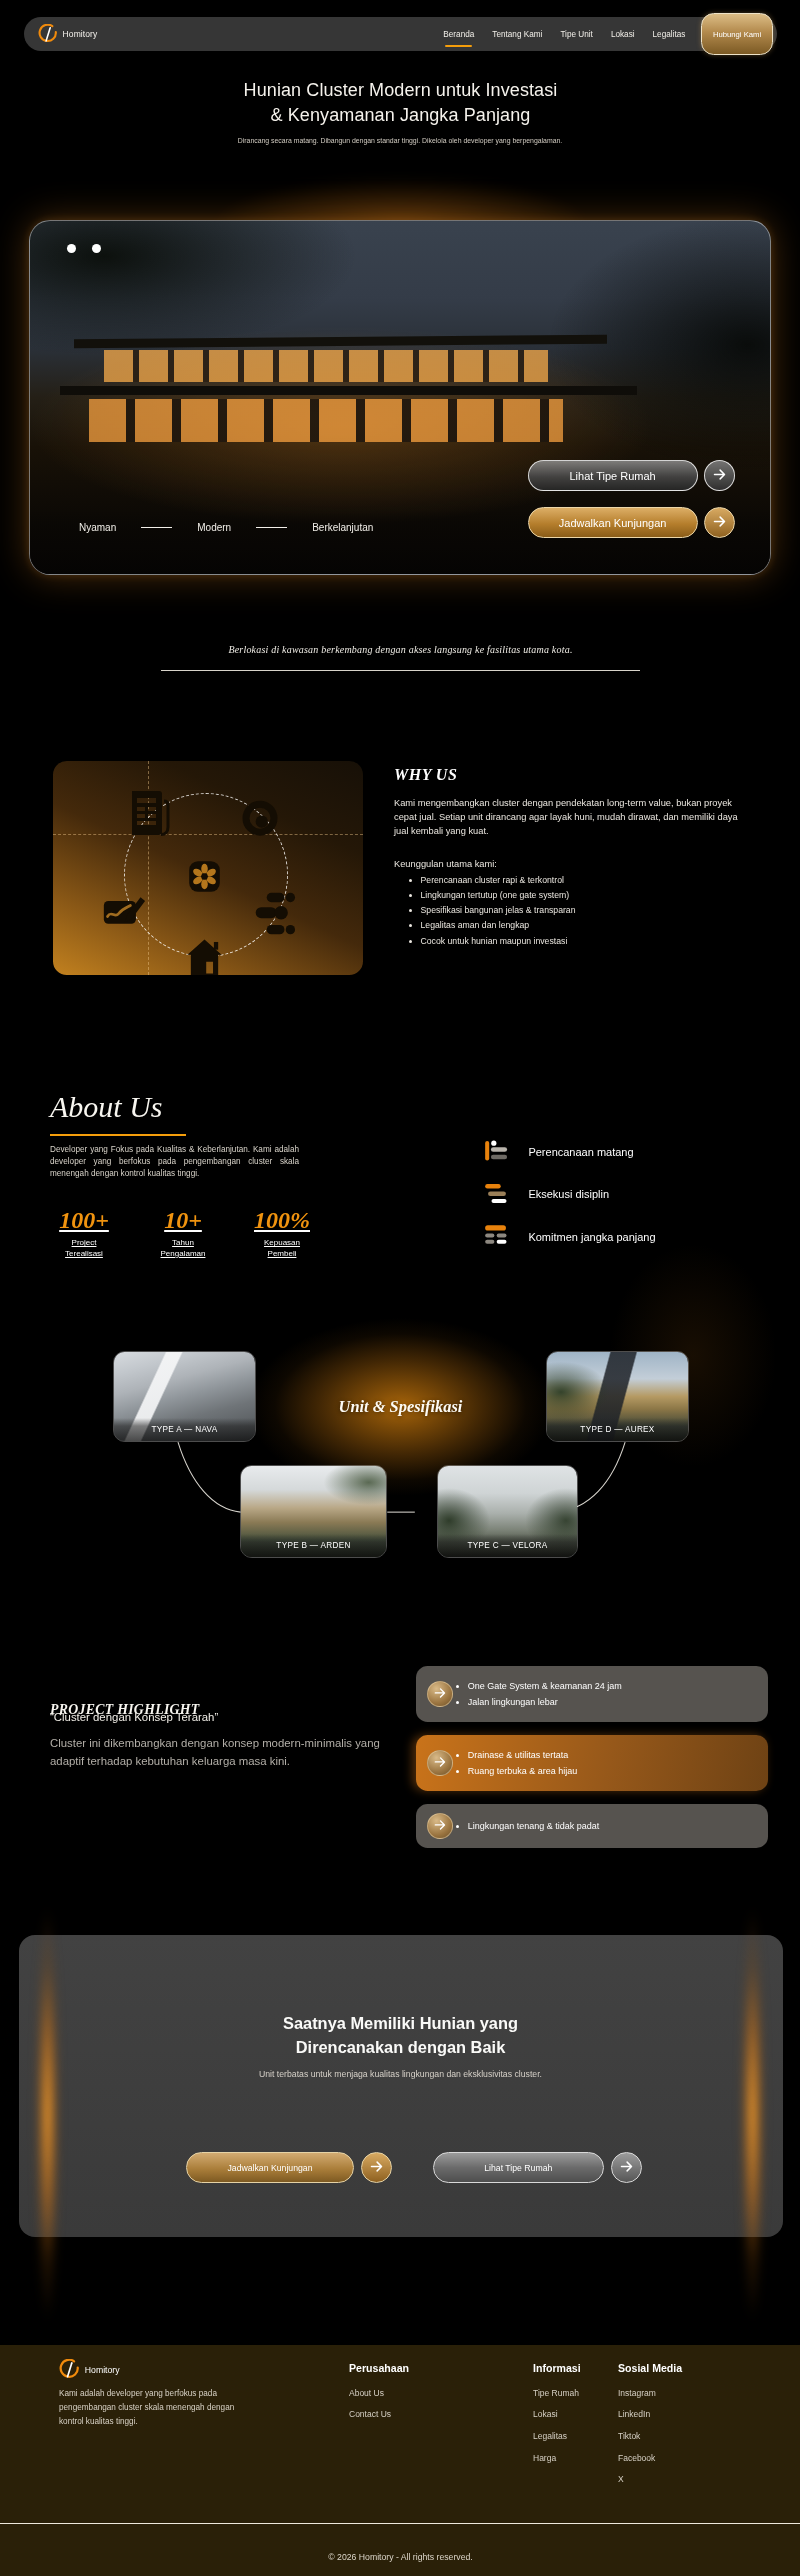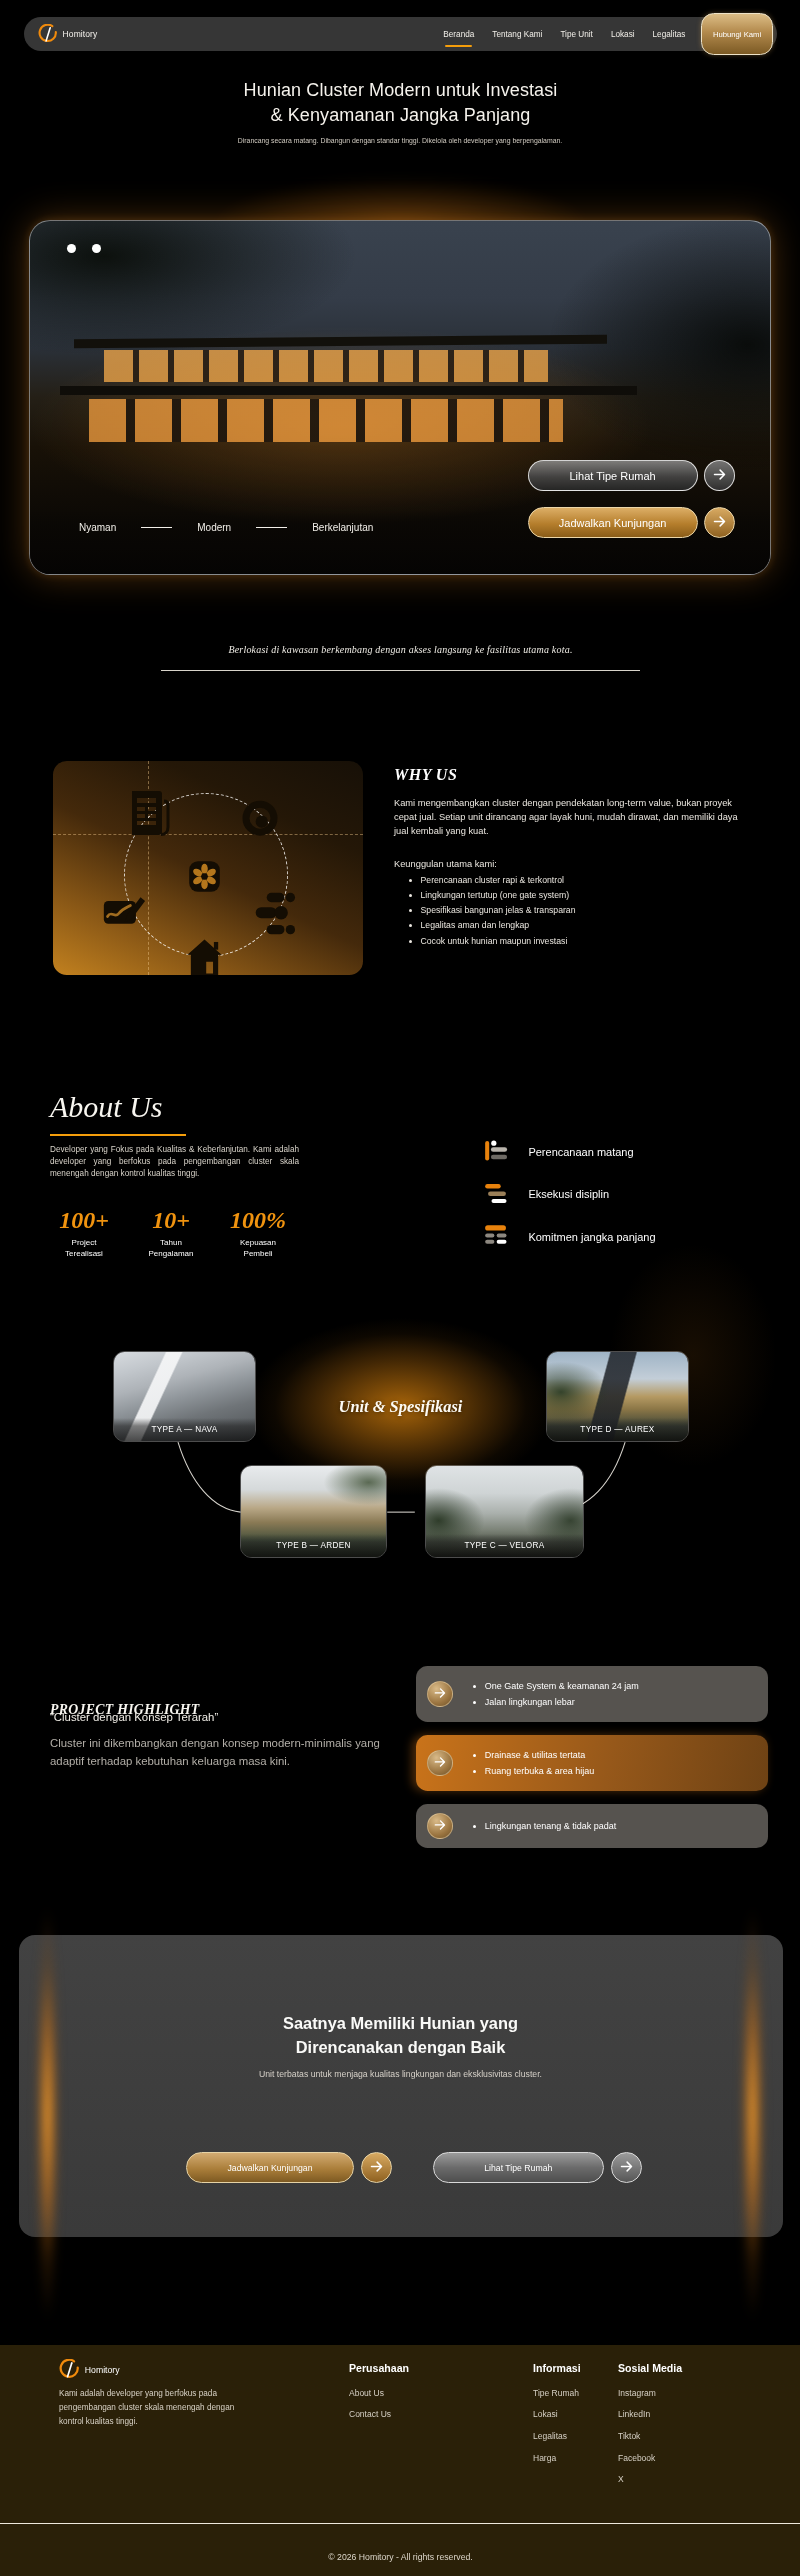--- a/index.html
+++ b/index.html
@@ -87,39 +87,39 @@
     font-size:16px; color:#fff; letter-spacing:0.5px; }
   .why-para { margin-top:12.7px; width:352px; font-size:9.3px; line-height:1.5; color:#ebe7e0; }
   .why-intro { margin-top:20px; font-size:9.3px; color:#ebe7e0; }
   .why-list { margin-top:4.2px; padding-left:26.5px; list-style:disc; color:#ebe7e0; font-size:8.7px; line-height:1.75; }
 
   
   .about-title { left:50px; top:1090px; font-family:"Liberation Serif", serif; font-style:italic;
     font-weight:500; font-size:30px; color:#f8f6f0; }
   .about-underline { left:50px; top:1134px; width:136px; height:1.6px; background:#F59E0B; }
   .about-para { left:50px; top:1144px; width:249px; text-align:justify; font-size:8.2px; line-height:1.45; color:#d8d3c9; }
-  .stats { left:50px; top:1207px; display:flex; gap:19px; }
+  .stats { left:50px; top:1207px; display:flex; gap:31px;text-decoration:underline; }
   .stat { text-align:center; min-width:68px; }
   .stat-value { font-family:"Liberation Serif", serif; font-style:italic; font-weight:700;
     font-size:24px; color:#F0930F; }
   .stat-label { margin:4.2px auto 0; width:59px; font-size:8px; line-height:1.35; color:#fff; }
   .about-points { left:484px; top:1137px; display:flex; flex-direction:column; gap:13.8px; }
   .point-row { display:flex; align-items:center; gap:19px; height:29px; }
   .point-label { font-size:11px; font-weight:500; color:#fff; }
 
   
   .units-glow { left:210px; top:1296px; width:381px; height:222px;
     background:radial-gradient(ellipse closest-side, rgba(175,105,10,.95) 0%, rgba(122,72,8,.55) 42%, rgba(60,35,4,.22) 66%, transparent 80%); }
   .units-title { left:0; top:1397px; width:100%; text-align:center; font-family:"Liberation Serif", serif;
     font-style:italic; font-size:16.4px; color:#fdfbf5; text-shadow:0 0.5px 4.2px rgba(0,0,0,.45); }
   .unit-card { position:absolute; border-radius:11.6px; overflow:hidden; border:0.5px solid rgba(255,255,255,.3); cursor:pointer; }
   .card-a { left:113px; top:1351px; width:143px; height:91px; }
   .card-d { left:546px; top:1351px; width:143px; height:91px; }
   .card-b { left:240px; top:1465px; width:147px; height:93px; }
-  .card-c { left:425px; top:1465px; width:159px; height:93px; }
+  .card-c { left:437px; top:1465px; width:141px; height:93px; }
   .unit-art { position:absolute; inset:0; }
   .art-a { background:
       linear-gradient(115deg, transparent 28%, rgba(246,247,248,.9) 29%, rgba(246,247,248,.9) 37%, transparent 38%),
       linear-gradient(165deg,#d7dbdf 0%,#c2c7cc 18%,#aeb3b8 34%,#8f959a 50%,#6f7478 68%,#4a4e51 100%); }
   .art-d { background:
       radial-gradient(ellipse 55% 55% at 10% 45%, rgba(38,56,34,.9), transparent 62%),
       linear-gradient(105deg, transparent 38%, rgba(30,34,40,.85) 39%, rgba(30,34,40,.85) 54%, transparent 55%),
       linear-gradient(180deg,#9fb4c6 0%,#c3ced8 30%,#b59a63 50%,#8c7747 64%,#3f4638 84%,#23291f 100%); }
   .art-b { background:
       radial-gradient(ellipse 50% 40% at 88% 18%, rgba(58,76,48,.8), transparent 62%),
@@ -132,21 +132,21 @@
     justify-content:center; color:#fff; font-size:8.2px; letter-spacing:0.3px;
     background:linear-gradient(180deg, rgba(20,20,20,0) 0%, rgba(30,30,30,.55) 35%, rgba(12,12,12,.72) 100%); }
   .connectors { left:0; top:1271px; pointer-events:none; }
 
   
   .hl-title { left:50px; top:1667px; font-family:"Liberation Serif", serif; font-style:italic; font-weight:700;
     font-size:13.8px; color:#f7f5ef; letter-spacing:0.3px;margin-top:35px; }
   .hl-quote { left:50px; top:1711px; font-size:11.4px; color:#f2efe8; }
   .hl-para { left:50px; top:1735px; width:342px; font-size:11.4px; line-height:1.55; color:#b3afa8; }
   .hl-card { position:absolute; left:416px; width:352px; border-radius:11.6px; display:flex; align-items:center;
-    gap:21px; padding-left:10.6px; }
+    gap:4px; padding-left:10.6px; }
   .hl-card.gray { background:#56534f; }
   .hl-card.orange { background:linear-gradient(100deg,#C9731A 0%, #96581a 55%, #6e4214 100%);
     box-shadow:-3.2px 0 9.5px rgba(230,130,30,.35); }
   .hl-c1 { top:1666px; height:56px; }
   .hl-c2 { top:1735px; height:56px; }
   .hl-c3 { top:1804px; height:44px; }
   .hl-circle { flex:0 0 26.5px; width:26.5px; height:26.5px; border-radius:50%; display:flex; align-items:center;
     justify-content:center; cursor:pointer;
     background:radial-gradient(circle at 35% 28%, #d9ba88, #9a7440 62%, #6b4e26 100%);
     border:0.5px solid rgba(240,220,180,.5); }

